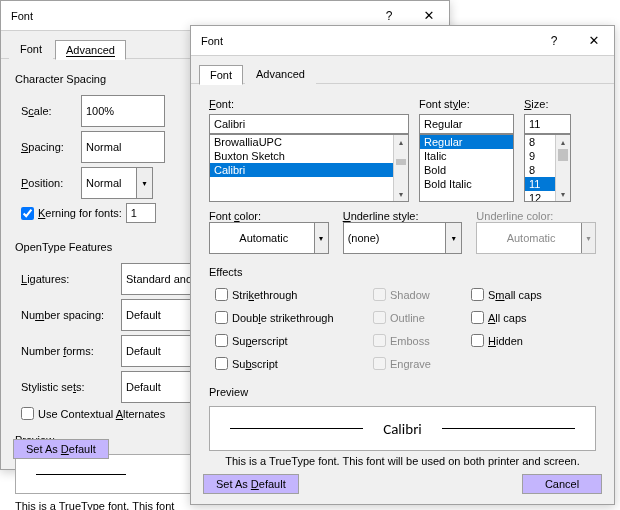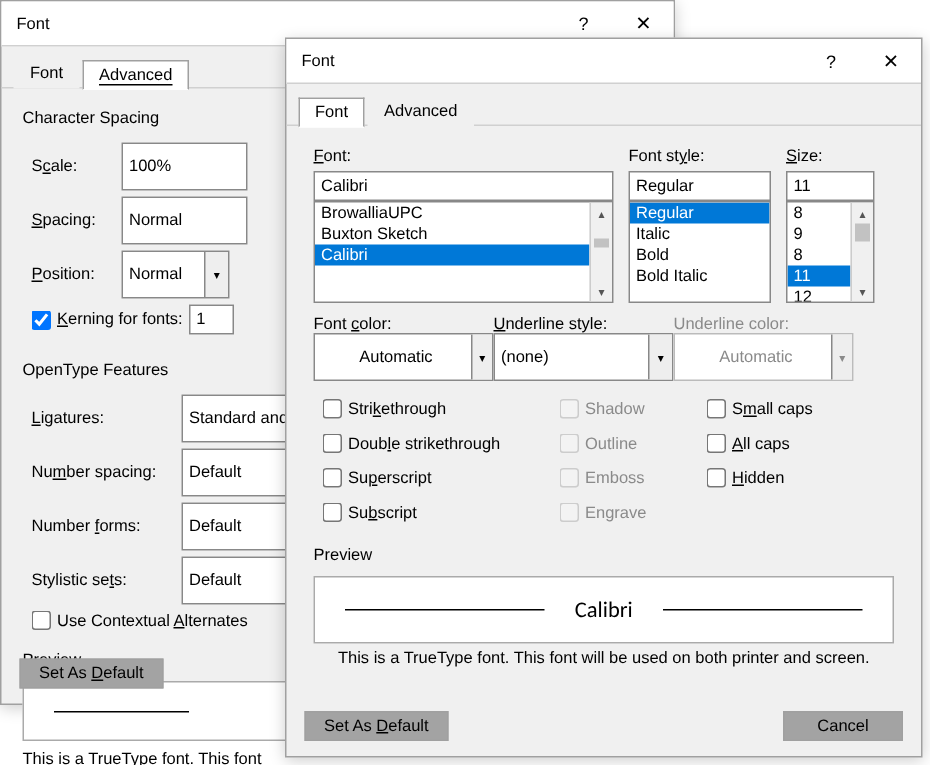--- a/index.html
+++ b/index.html
@@ -77,21 +77,21 @@
   .row label.l2 { width:100px; text-align:left; padding-left:6px;}
   .txt, select, input[type=text] {
     font-family:inherit; font-size:11px;
     border:1px solid #888; background:#fff;
     height:20px; padding:0 4px;
   }
   .chk { display:flex; align-items:center; gap:4px; padding-left:6px; margin:4px 0;}
   .chk input { margin:0; }
   .button {
     border:1px solid #a0a0a0;
-    background:#a3a3a3;
+    background:#c4b5fd;
     padding:3px 12px;
     font-size:11px;
     font-family:inherit;
     min-width:70px;
   }
   .button.primary { border:2px solid #0078d7; background:#e5f1fb; }
   .footerBtns {
     position:absolute;
     bottom:10px;
     left:12px;
@@ -273,42 +273,42 @@
         <input type="text" class="txt" style="width: 100%;" value="Regular">
         <div class="listbox">
           <div class="inner" style="right:0;">
             <div class="item sel">Regular</div>
             <div class="item">Italic</div>
             <div class="item">Bold</div>
             <div class="item">Bold Italic</div>
           </div>
         </div>
       </div>
-      <div style="width:59px;">
+      <div style="width:47px;">
         <div class="coltitle"><span class="ul">S</span>ize:</div>
         <input type="text" class="txt" style="width: 100%;" value="11">
         <div class="listbox">
           <div class="inner">
             <div class="item">8</div>
             <div class="item">9</div>
             <div class="item">8</div>
             <div class="item sel">11</div>
             <div class="item">12</div>
           </div>
           <div class="scroll">
             <div class="arrow">▴</div>
             <div class="thumb" style="height:12px;"></div>
             <div style="flex:1"></div>
             <div class="arrow">▾</div>
           </div>
         </div>
       </div>
     </div>
 
-    <div class="section" style="display:flex; ">
+    <div class="section" style="display:flex; gap:14px;">
       <div style="width:120px;">
         <div>Font <span class="ul">c</span>olor:</div>
         <div class="combo" style="width:100%;">
           <span style="width:100%;text-align:center;">Automatic</span>
           <div class="drop">▾</div>
         </div>
       </div>
       <div style="width:120px;">
         <div><span class="ul">U</span>nderline style:</div>
         <div class="combo" style="width:100%;">
@@ -319,20 +319,21 @@
       <div style="width:120px;">
         <div class="disabled">Underline color:</div>
         <div class="combo disabled" style="width:100%;border-color:#bbb;">
           <span style="width:100%;text-align:center;">Automatic</span>
           <div class="drop">▾</div>
         </div>
       </div>
     </div>
 
     <div class="section">
+      <div class="groupLabel">Effects</div>
       <div class="effectsGrid">
         <div class="chk">
             <input type="checkbox" style="">
             <span>Stri<span class="ul">k</span>ethrough</span>
           </div>
         <div class="chk disabled">
             <input type="checkbox" disabled="" style="">
             <span>Shadow</span>
           </div>
         <div class="chk">

